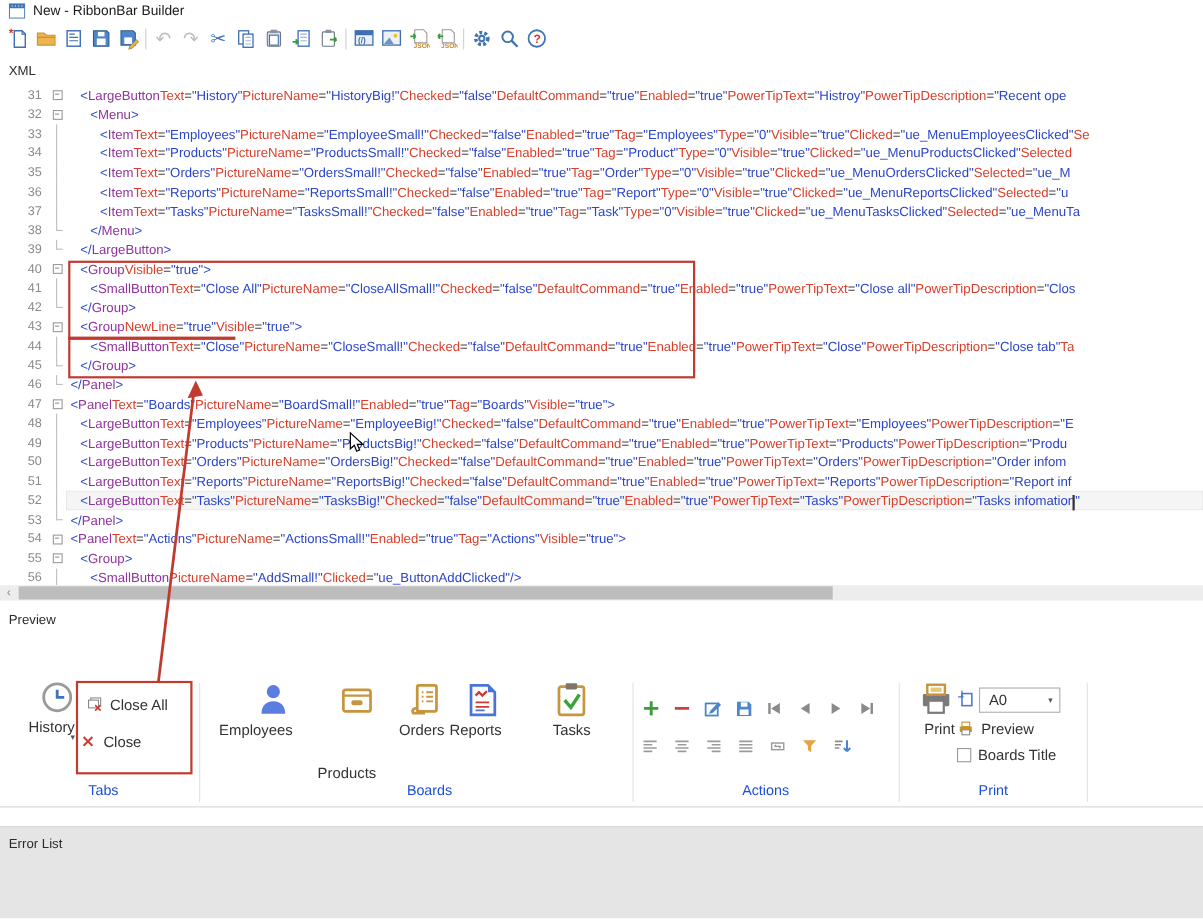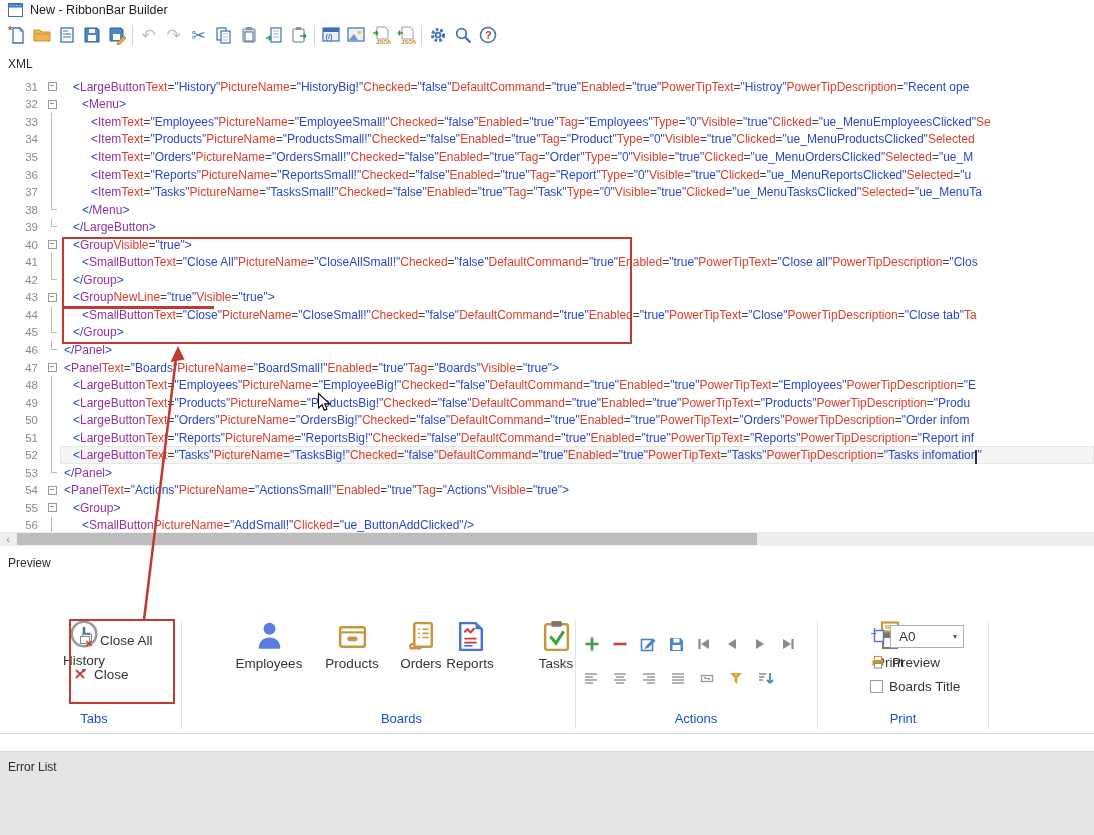--- a/index.html
+++ b/index.html
@@ -49,21 +49,21 @@
 
   
   .preview { position:absolute; left:0; top:576px; width:1094px; height:160px; }
   .tabstrip { position:absolute; left:0; top:2px; width:1094px; height:39px; background:#f5f4f2; }
   .apptab { position:absolute; left:13px; top:10px; width:69px; height:29px; background:#2474c7; color:#fff; font-size:14px; font-weight:bold; display:flex; align-items:center; justify-content:center; }
   .tab { position:absolute; top:10px; height:29px; display:flex; align-items:center; justify-content:center; font-size:14px; color:#333; }
   .tab.active { background:#fff; }
   .ribbon { position:absolute; left:0; top:41px; width:1094px; height:117px; background:#fff; border-bottom:1px solid #d5d5d5; }
   .gsep { position:absolute; top:4px; width:1px; height:108px; background:#e2e2e2; }
   .glabel { position:absolute; top:90px; height:22px; font-size:13px; color:#1d4ed8; display:flex; align-items:center; justify-content:center; }
-  .bigbtn { position:absolute; top:2px; display:flex; flex-direction:column; align-items:center;margin-left:44px; }
+  .bigbtn { position:absolute; top:2px; display:flex; flex-direction:column; align-items:flex-end; }
   .bigbtn .lbl { font-size:13.5px; color:#333; margin-top:2px; }
   .smallbtn { position:absolute; display:flex; align-items:center; gap:6px; font-size:13.5px; color:#333; }
   .dd { font-size:8px; color:#555; line-height:6px; }
   .combobox { position:absolute; left:890px; top:8px; width:74px; height:23px; border:1px solid #adadad; background:#fff; font-size:13.5px; color:#333; display:flex; align-items:center; padding-left:8px; }
   .combobox .dd { position:absolute; right:6px; top:8px; }
   .checkbox { width:13px; height:13px; border:1px solid #9a9a9a; background:#fff; flex:0 0 13px; }
 
   
   .errorlist { position:absolute; left:0; top:751px; width:1094px; height:84px; border-top:1px solid #d8d8d8; background:#e5e5e5; }
   .errorlist .eltitle { position:absolute; left:8px; top:8px; font-size:12px; color:#2b2b2b; }
@@ -433,21 +433,21 @@
       </div>
       <div class="glabel" style="left:8px;width:172px;">Tabs</div>
 
       <div class="bigbtn" style="left:184px;width:82px;">
         <svg width="35" height="35" viewBox="0 0 34 34">
             <circle cx="17" cy="9.5" r="5.8" fill="#5b7ce0"></circle>
             <path d="M6.5 29c0-7.5 4.8-11 10.5-11s10.5 3.5 10.5 11z" fill="#5b7ce0"></path>
           </svg>
         <span class="lbl">Employees</span>
       </div>
-      <div class="bigbtn" style="left:274px;width:68px;">
+      <div class="bigbtn" style="left:274px;width:68px;gap:39px;">
         <svg width="35" height="35" viewBox="0 0 34 34">
             <rect x="5" y="8" width="24" height="19" rx="2" fill="#fff" stroke="#c6953e" stroke-width="2.4"></rect>
             <path d="M5 13h24" stroke="#c6953e" stroke-width="2"></path>
             <rect x="12" y="17" width="10" height="4.5" rx="2" fill="#c6953e"></rect>
           </svg>
         <span class="lbl">Products</span>
       </div>
       <div class="bigbtn" style="left:350px;width:54px;">
         <svg width="35" height="35" viewBox="0 0 34 34">
             <rect x="10" y="4" width="17" height="23" rx="1.5" fill="#fff" stroke="#c6953e" stroke-width="2.4"></rect>
@@ -467,21 +467,21 @@
         <span class="lbl">Reports</span>
       </div>
       <div class="bigbtn" style="left:487px;width:50px;">
         <svg width="35" height="35" viewBox="0 0 34 34">
             <rect x="6" y="5" width="22" height="25" rx="2" fill="#fff" stroke="#c6953e" stroke-width="2.4"></rect>
             <rect x="12" y="2" width="10" height="5.5" rx="1" fill="#7d7668"></rect>
             <path d="M11 17l5.5 6.5L24 12" fill="none" stroke="#3aa33a" stroke-width="3"></path>
           </svg>
         <span class="lbl">Tasks</span>
       </div>
-      <div class="glabel" style="left:194px;width:390px;padding-left:25px;">Boards</div>
+      <div class="glabel" style="left:183px;width:390px;padding-left:25px;">Boards</div>
 
       <div style="position:absolute;left:583px;top:18px;display:flex;gap:10px;align-items:center;">
         <svg width="18" height="18" viewBox="0 0 18 18">
             <path d="M9 2.5v13M2.5 9h13" stroke="#3a9c3a" stroke-width="2.6"></path>
           </svg>
         <svg width="18" height="18" viewBox="0 0 18 18">
             <path d="M2.5 9h13" stroke="#cc4040" stroke-width="2.6"></path>
           </svg>
         <svg width="18" height="18" viewBox="0 0 18 18">
             <rect x="2.5" y="4.5" width="11" height="11" fill="#fff" stroke="#4a84c8" stroke-width="1.6"></rect>

